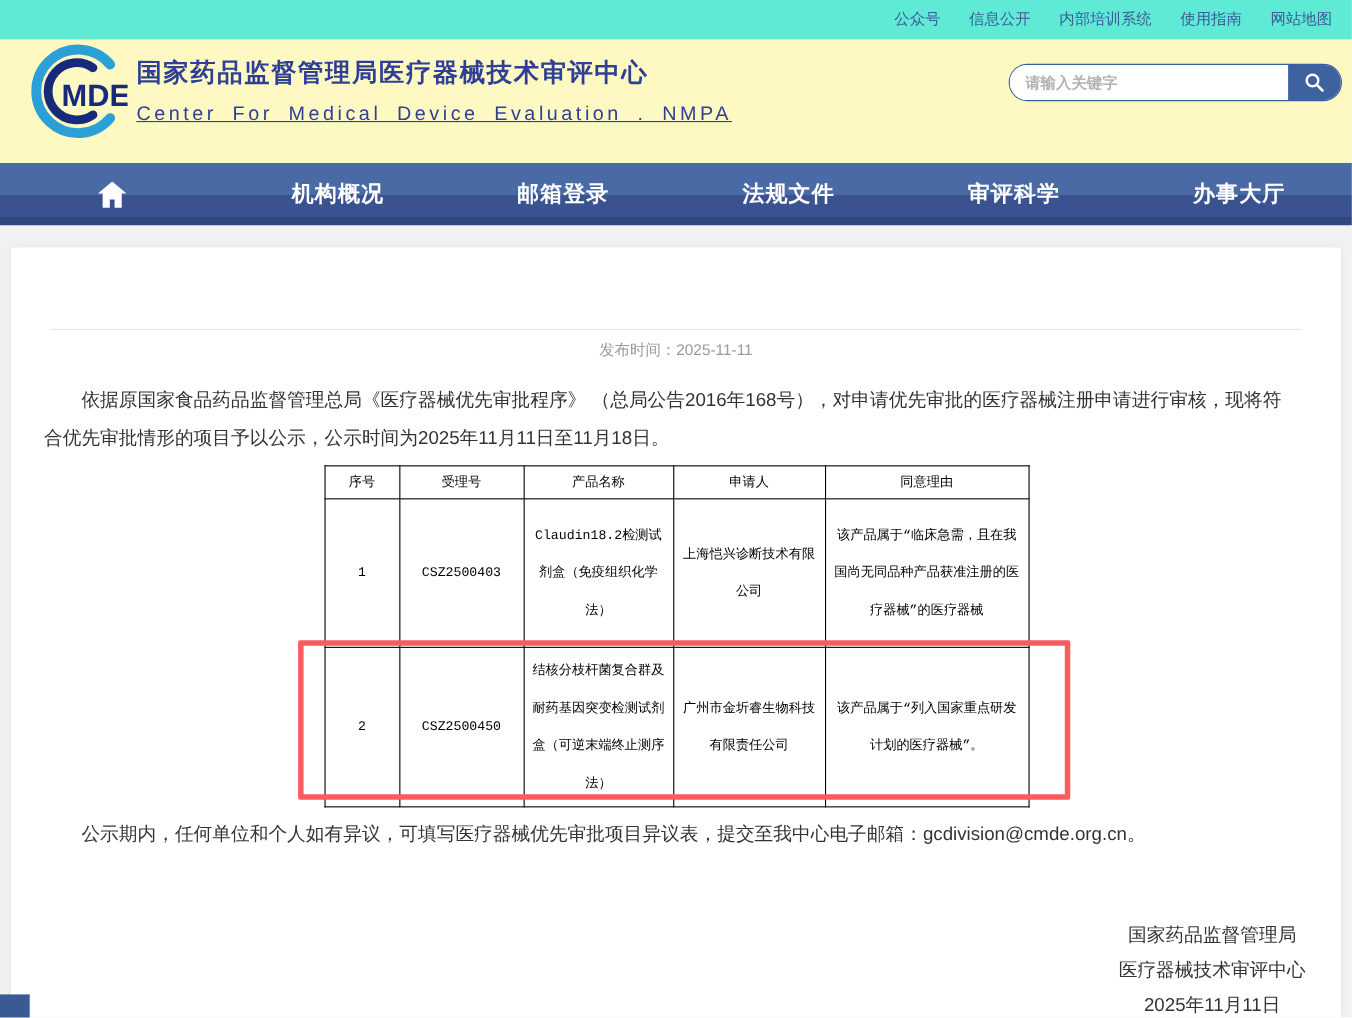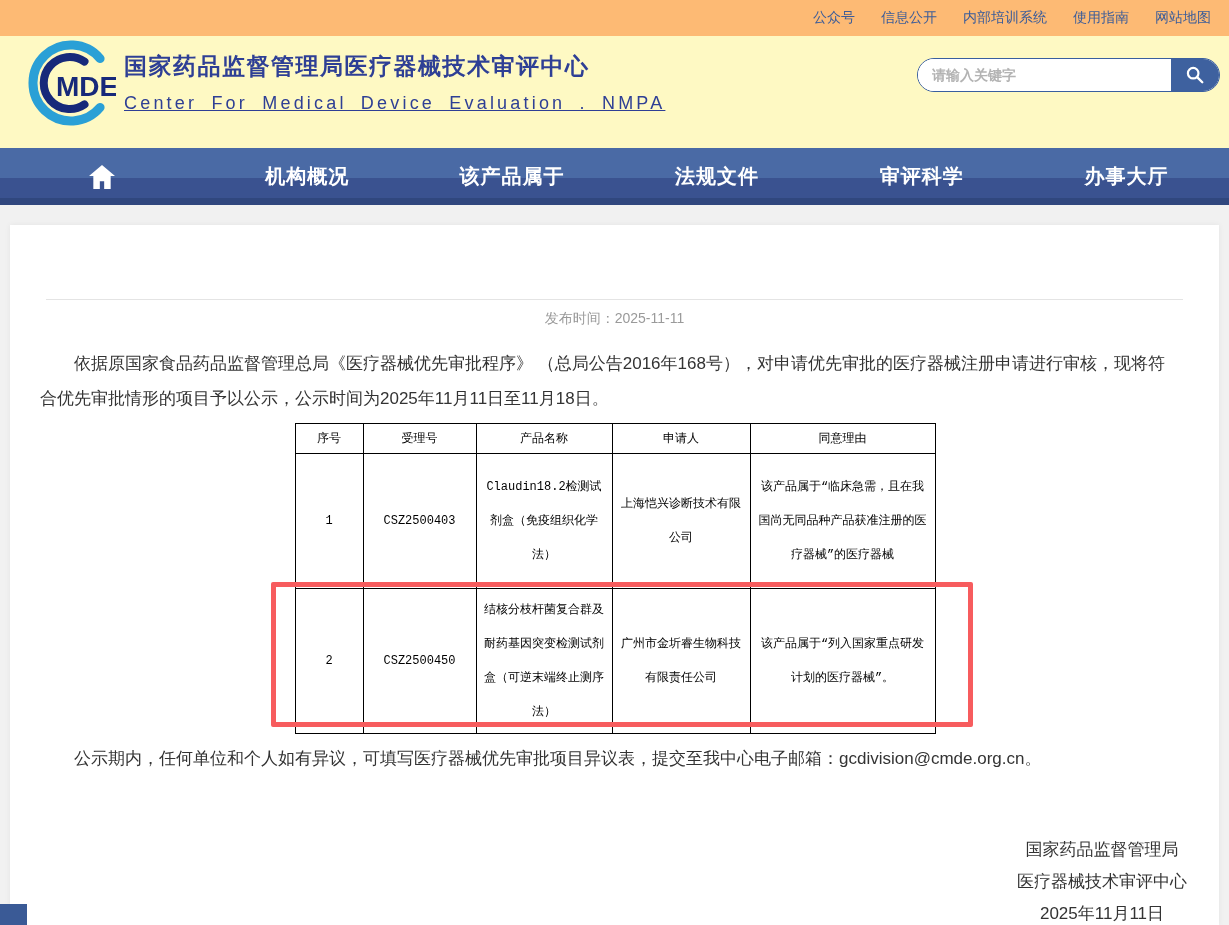--- a/index.html
+++ b/index.html
@@ -1,21 +1,21 @@
 <!DOCTYPE html>
 <html><head>
 <meta charset="utf-8">
 <style>
   * { margin:0; padding:0; box-sizing:border-box; }
   html,body { width:1229px; height:925px; overflow:hidden; background:#fff;
               font-family:"Liberation Sans","DejaVu Sans",sans-serif; }
 
   
   .topbar { height:36px; display:flex; align-items:center; justify-content:flex-end;
-            padding-right:18px; background:#fdba74; }
+            padding-right:18px; background:#5eead4; }
   .topbar a { color:#3b5c99; font-size:14px; text-decoration:none; margin-left:26px; cursor:pointer; }
 
   
   .header { height:112px; background:#fef9c3; position:relative; }
   .logo { position:absolute; left:26px; top:2px; width:90px; height:90px; cursor:pointer; }
   .brand { position:absolute; left:124px; top:8px; }
   .brand-cn { font-size:23px; font-weight:bold; color:#2e3f95; letter-spacing:1.5px; line-height:44px; }
   .brand-en { font-size:18px; color:#2e3f95; letter-spacing:3.2px; line-height:30px; word-spacing:6px;text-decoration:underline; }
   .searchbox { position:absolute; right:9px; top:22px; width:303px; height:34px;
                border:1px solid #3a5f9e; border-radius:17px; display:flex; overflow:hidden; background:#fff; }
@@ -99,21 +99,21 @@
   </div>
 </div>
 
 <div class="nav">
   <div class="nav-item">
     <svg width="26" height="24" viewBox="0 0 24 22">
       <path d="M12 0 L24 10 h-4 v12 h-6 v-7 h-4 v7 H4 V10 H0 Z" fill="#fff"></path>
     </svg>
   </div>
   <div class="nav-item">机构概况</div>
-  <div class="nav-item">该产品属于</div>
+  <div class="nav-item">邮箱登录</div>
   <div class="nav-item">法规文件</div>
   <div class="nav-item">审评科学</div>
   <div class="nav-item">办事大厅</div>
 </div>
 
 <div class="page">
   <div class="card">
 
     <hr class="title-rule">
     <div class="pub-time">发布时间：2025-11-11</div>

